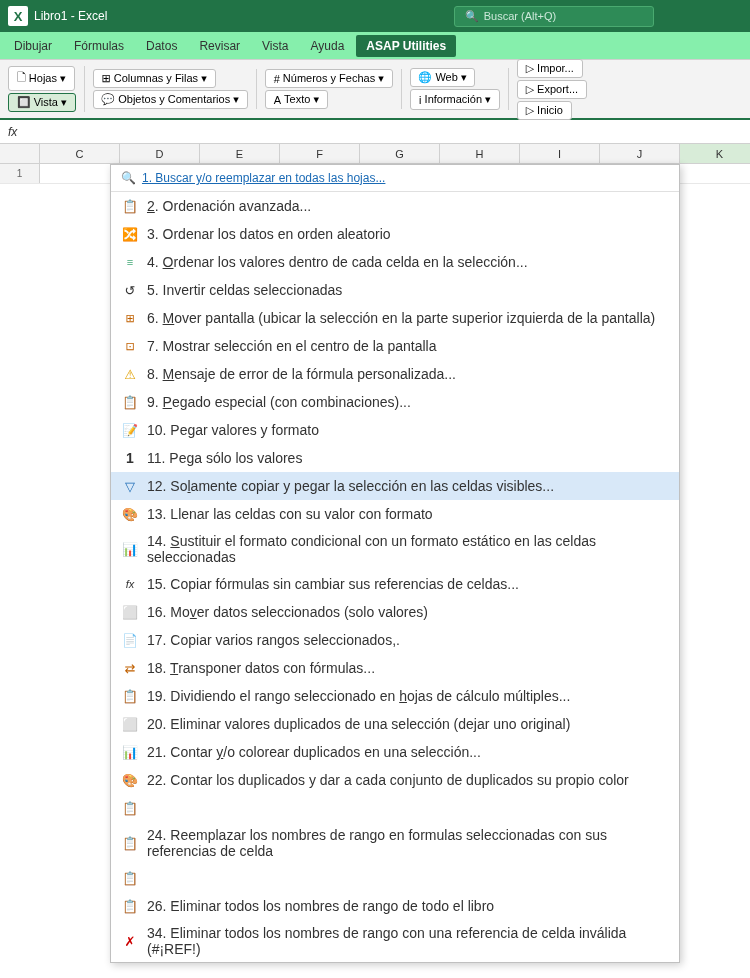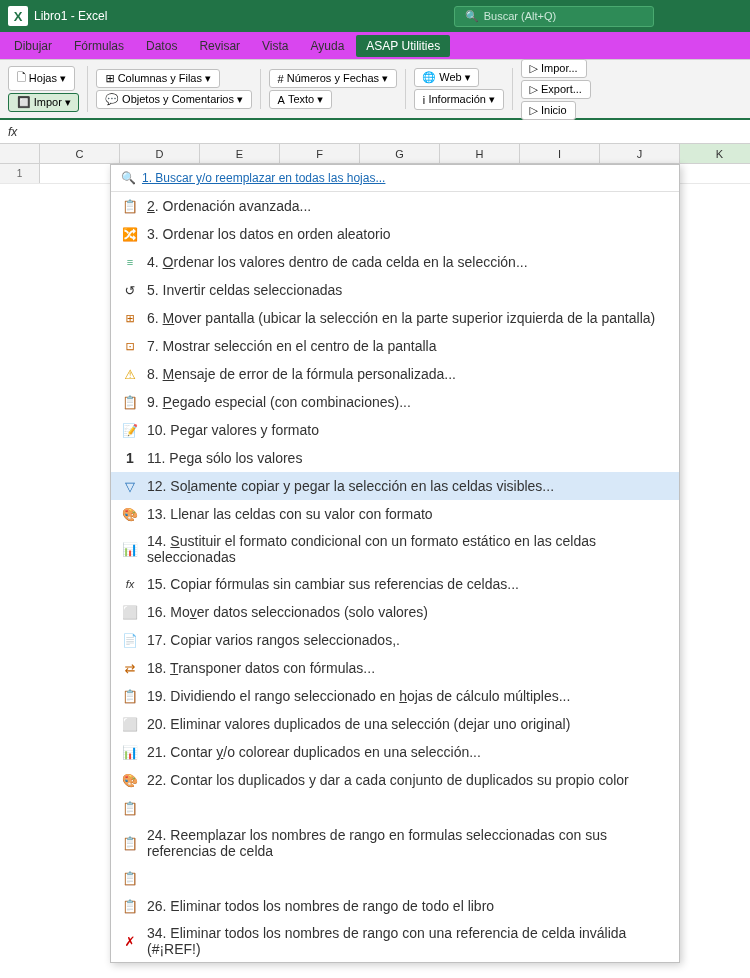--- a/index.html
+++ b/index.html
@@ -28,36 +28,36 @@
       font-size: 12px;
       width: 200px;
       display: flex;
       align-items: center;
       gap: 5px;
     }
     .search-box span { color: #cce8d9; font-size: 11px; }
 
     
     .menu-bar {
-      background: #d946ef;
+      background: #86efac;
       border-bottom: 1px solid #d0d0d0;
       height: 28px;
       display: flex;
       align-items: center;
       padding: 0 4px;
       gap: 2px;
     }
     .menu-item {
       padding: 4px 10px;
       font-size: 12px;
       color: #333;
       cursor: pointer;
       border-radius: 2px;
     }
-    .menu-item.active { background: #217346; color: white; font-weight: 400; }
+    .menu-item.active { background: #217346; color: white; font-weight: 700; }
 
     
     .ribbon {
       background: #f3f3f3;
       border-bottom: 2px solid #217346;
       padding: 4px 8px;
       display: flex;
       align-items: center;
       gap: 4px;
       height: 60px;
@@ -219,21 +219,21 @@
 </div>
 
 <div class="ribbon">
   <div class="ribbon-group">
     <button class="ribbon-btn">
       <span>🗋</span>
       <span>Hojas ▾</span>
     </button>
     <button class="ribbon-btn active">
       <span>🔲</span>
-      <span>Impor ▾</span>
+      <span>Vista ▾</span>
     </button>
   </div>
   <div class="ribbon-group">
     <button class="ribbon-btn">
       <span>⊞</span>
       <span>Columnas y Filas ▾</span>
     </button>
     <button class="ribbon-btn">
       <span>💬</span>
       <span>Objetos y Comentarios ▾</span>

